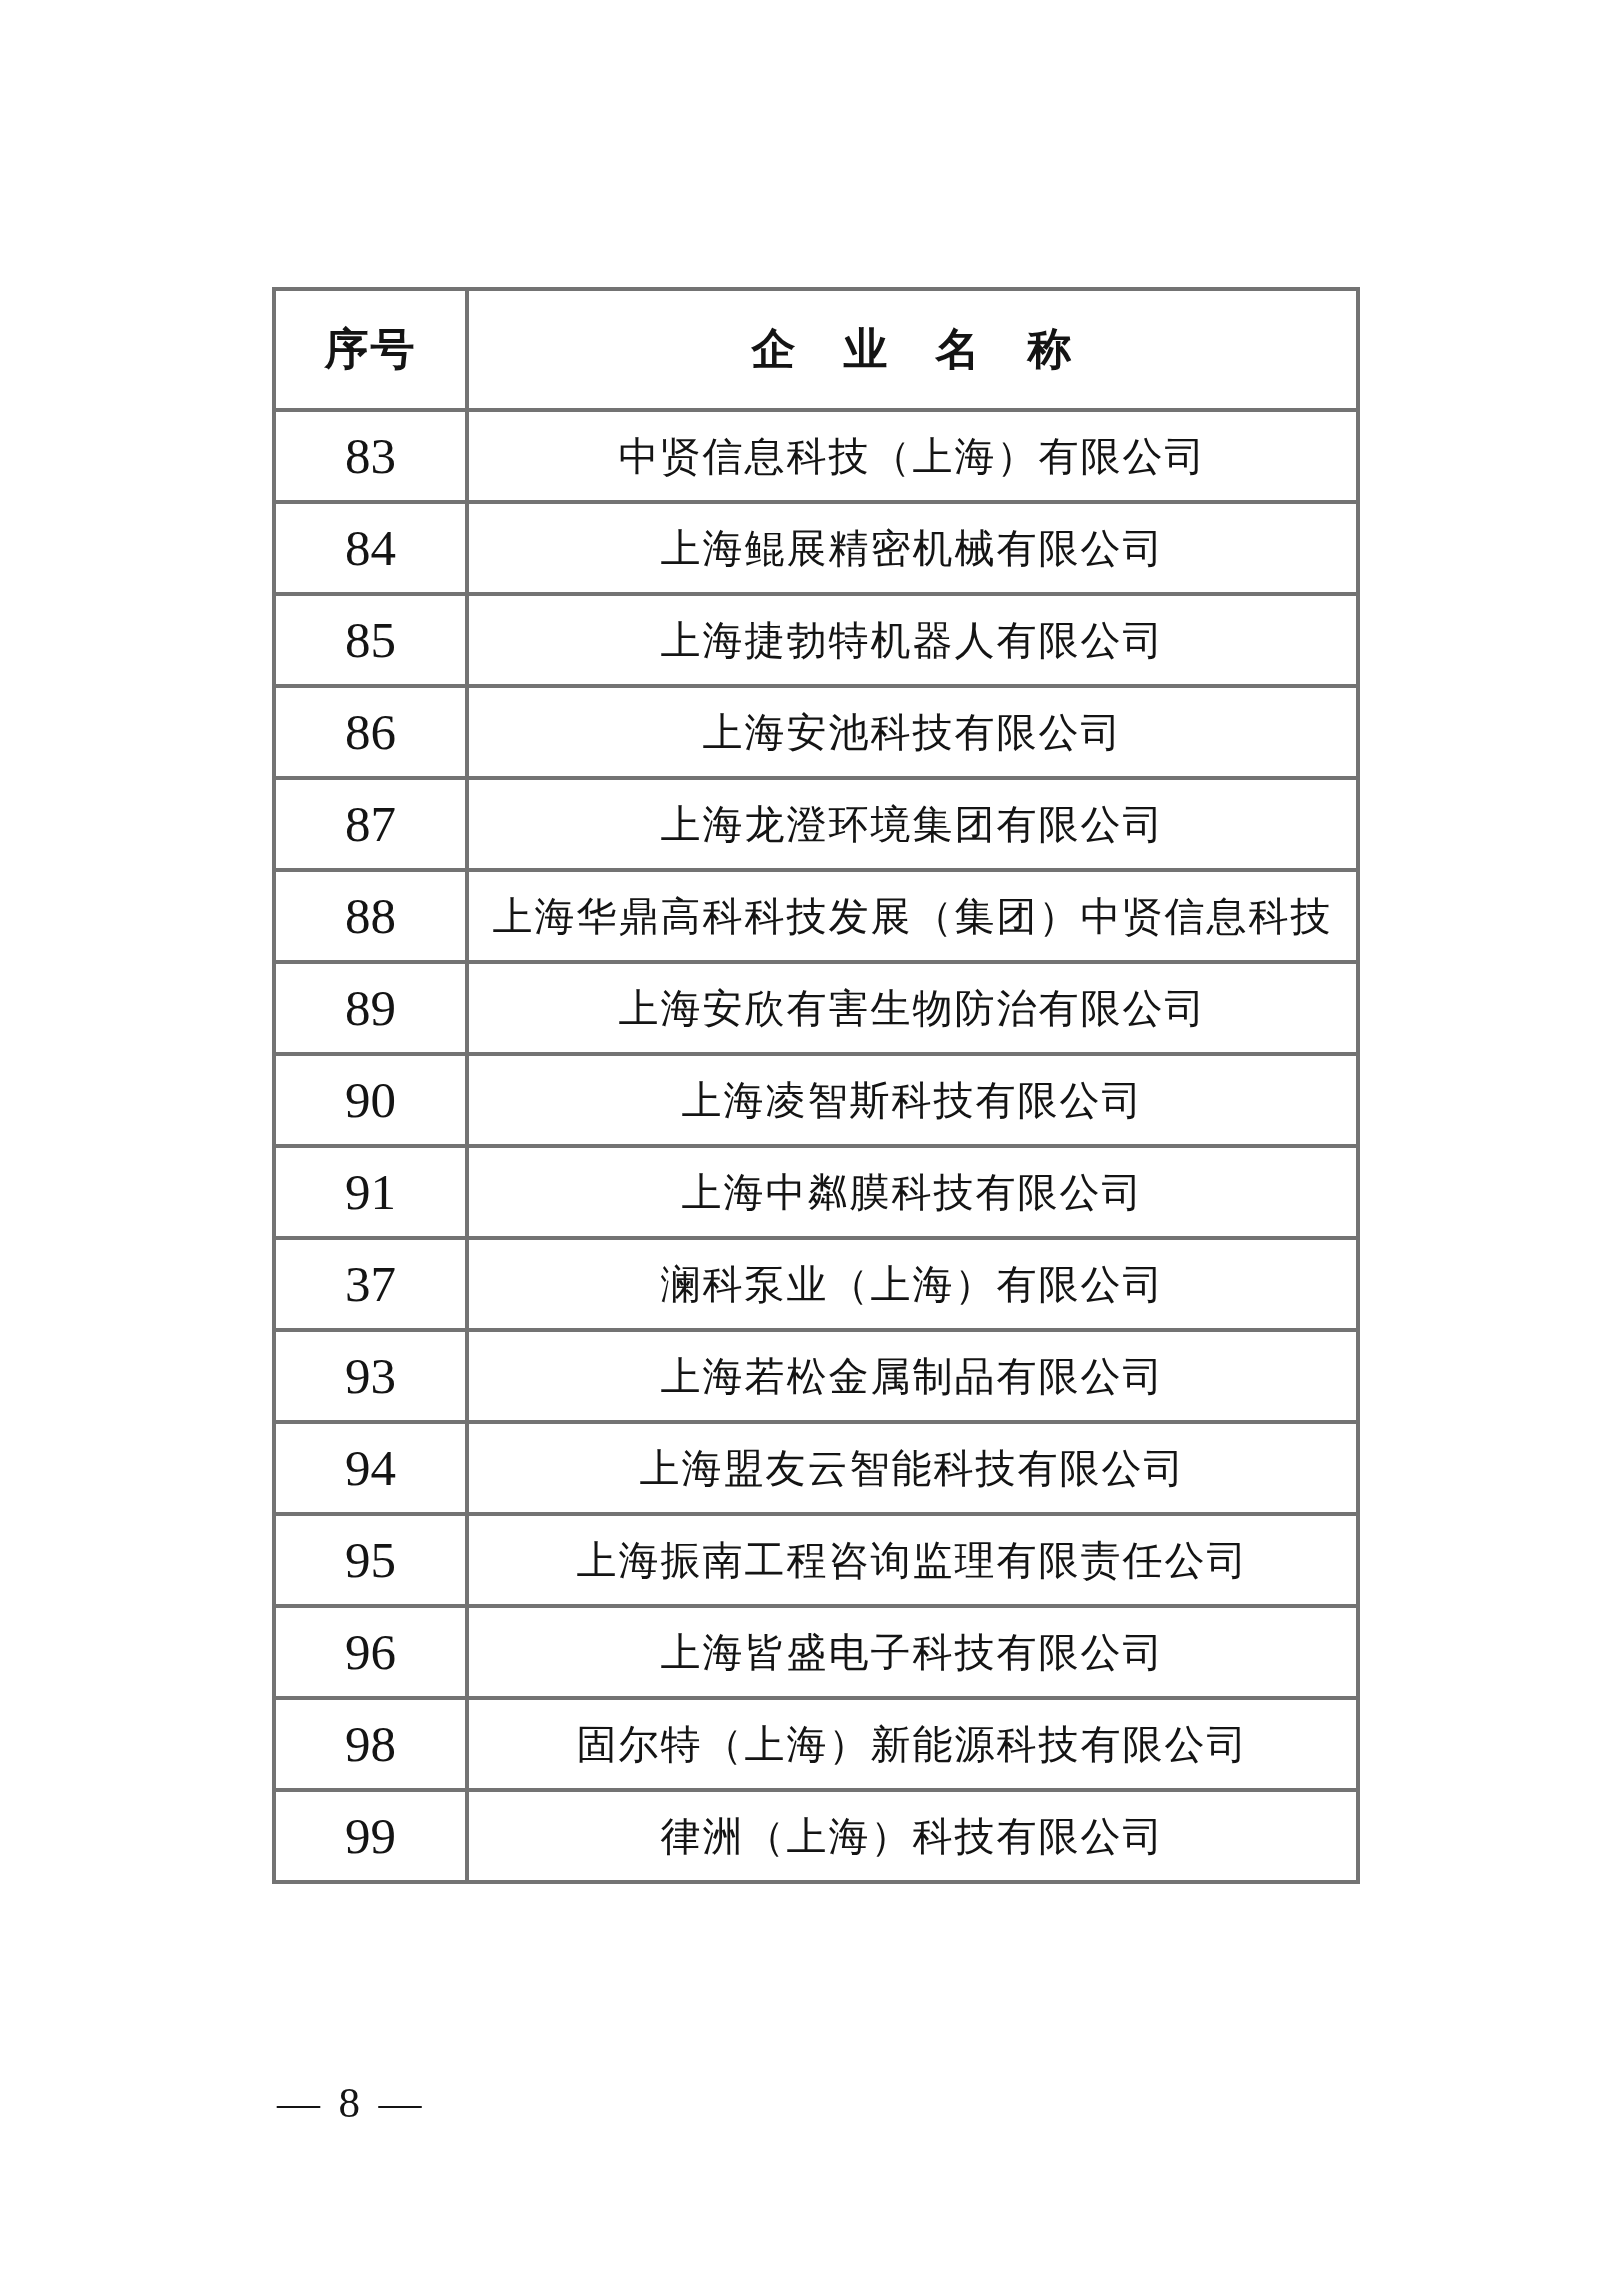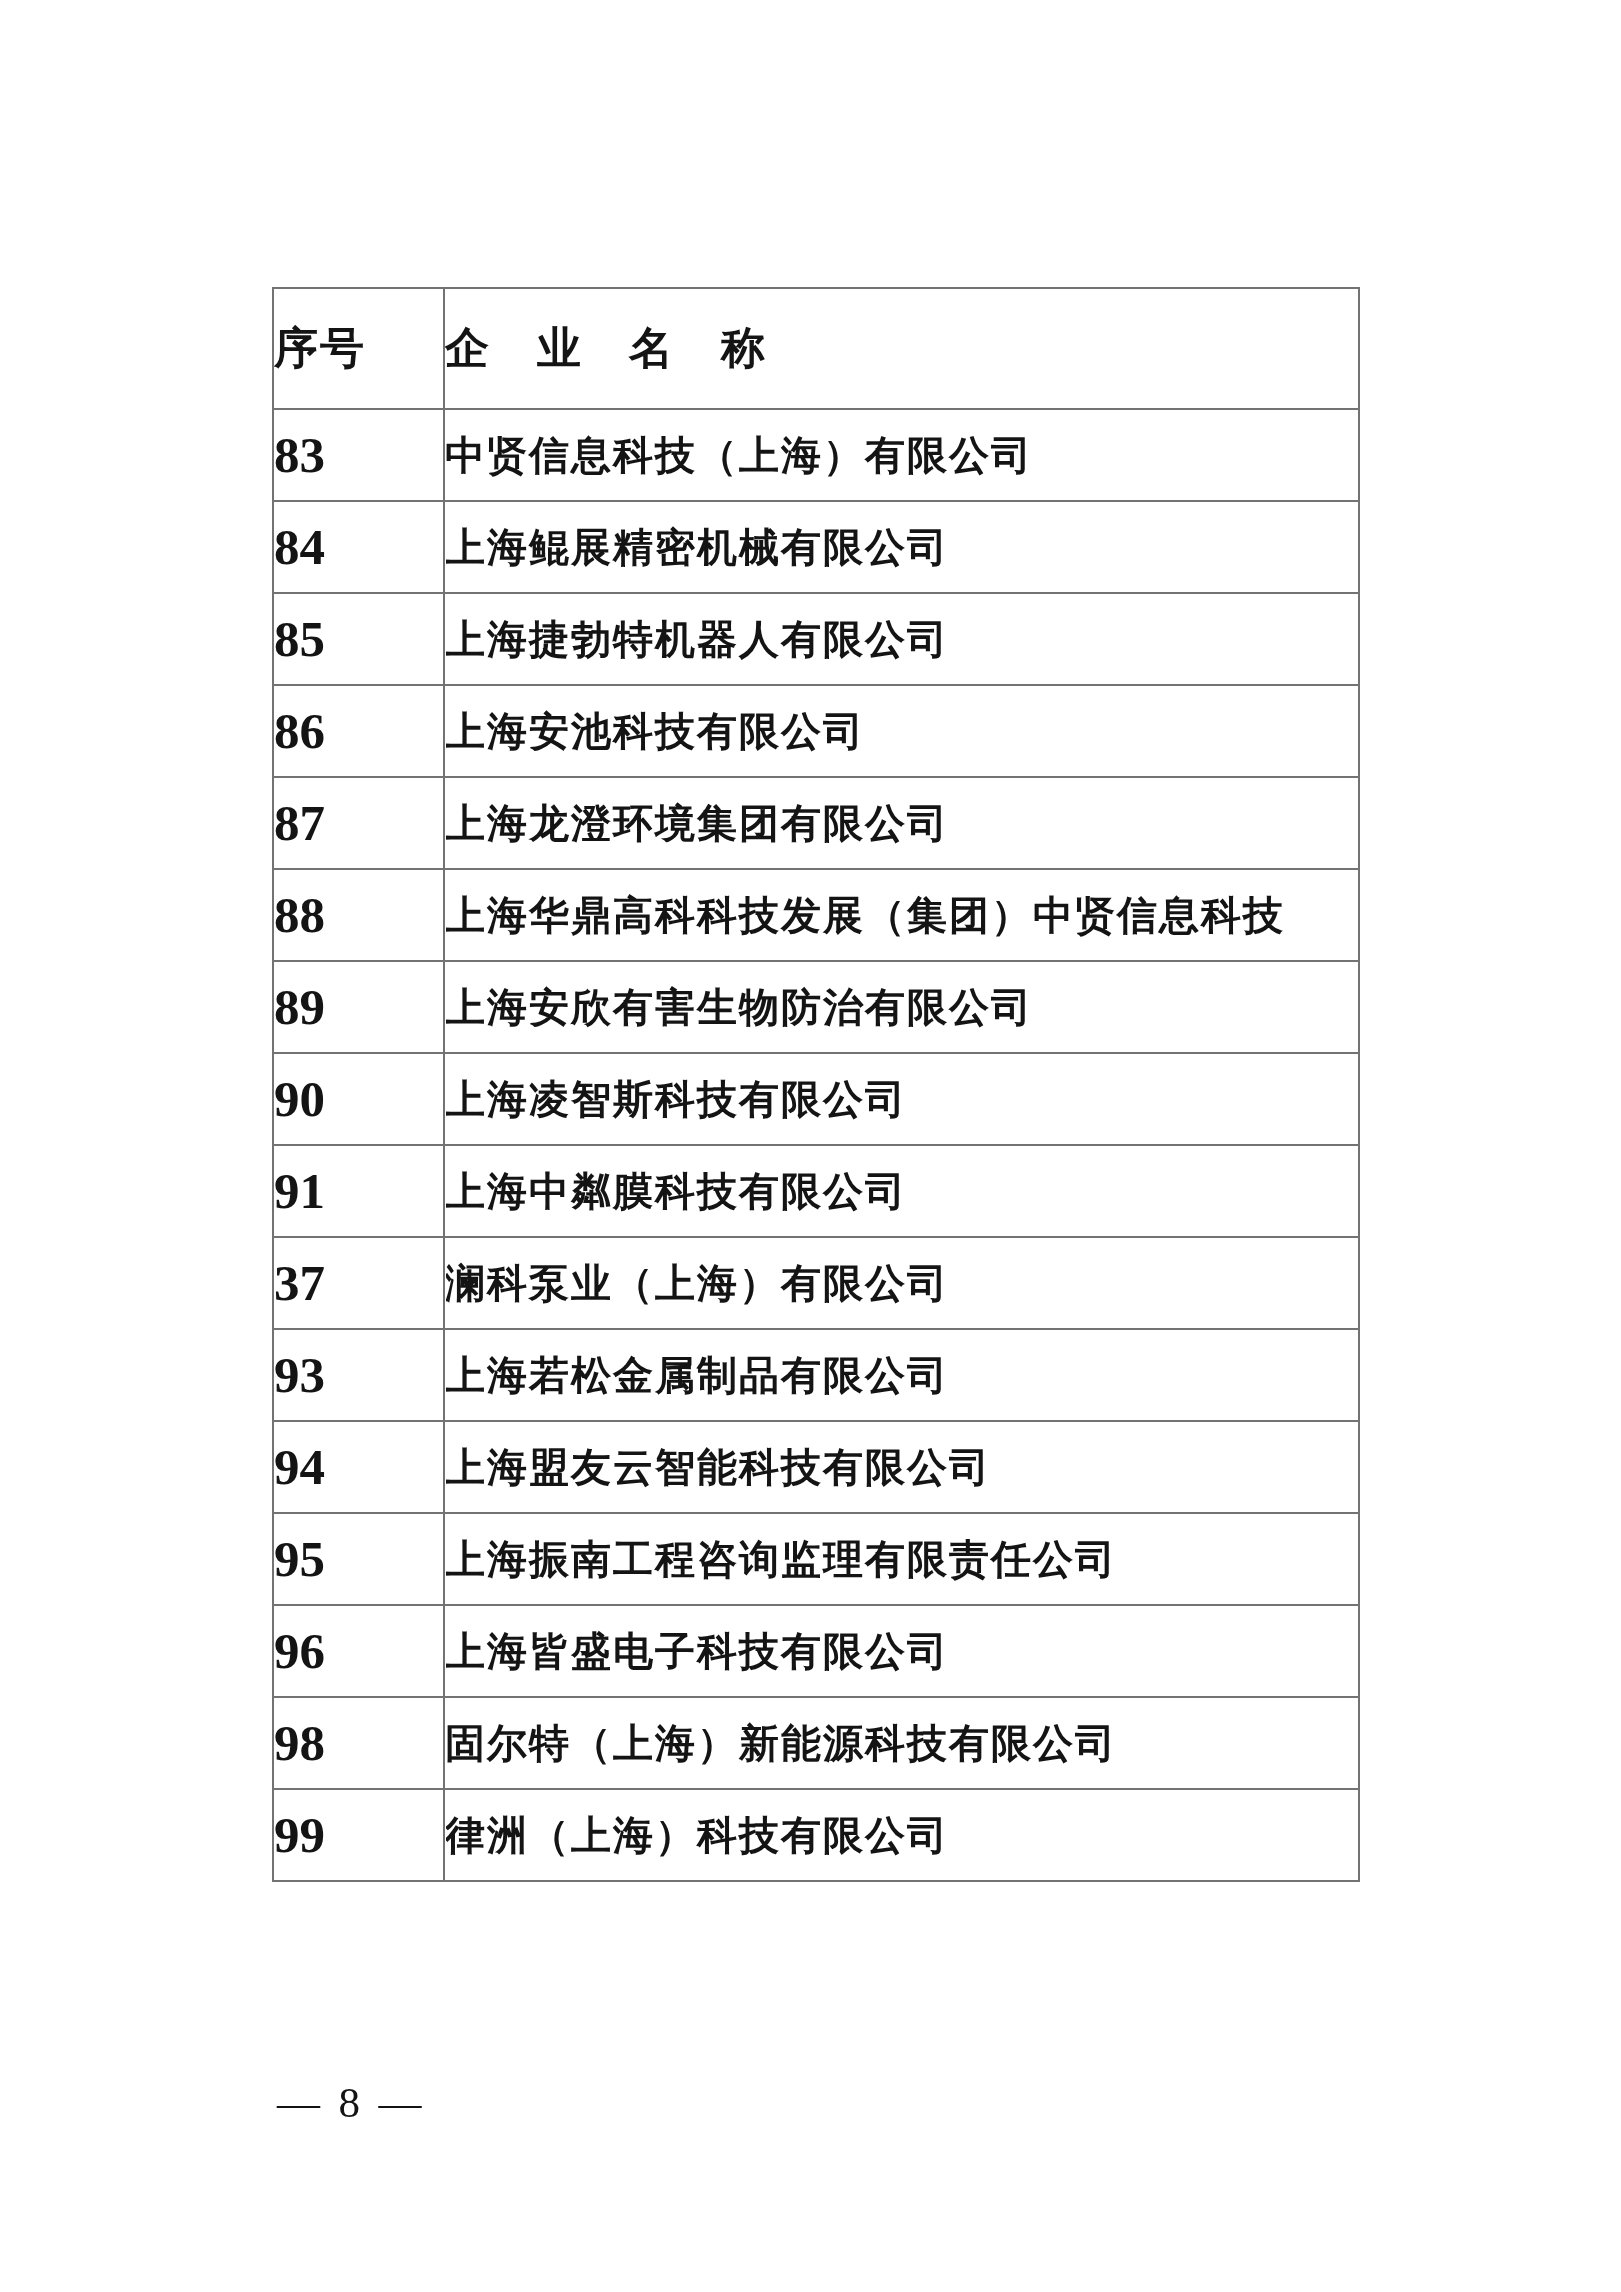--- a/index.html
+++ b/index.html
@@ -16,30 +16,30 @@
   }
   .doc-table {
     position: absolute;
     left: 272px;
     top: 287px;
     width: 1088px;
     border-collapse: collapse;
     table-layout: fixed;
   }
   .doc-table th, .doc-table td {
-    border: 2px solid #737373;
-    text-align: left;
+    border: 4px solid #737373;
+    text-align: center;
     vertical-align: middle;
-    padding: 0;
+    padding: 10px;
     overflow: hidden;
     white-space: nowrap;
   }
   .col-no { width: 169px; }
   .doc-table thead tr { height: 121px; }
-  .doc-table tbody tr { height: 92px; font-weight: bold; }
+  .doc-table tbody tr { height: 92px; }
   .header-cell {
     font-weight: bold;
     font-size: 44px;
     letter-spacing: 2px;
   }
   .no-cell {
     font-size: 51px;
     font-family: "Liberation Serif", "DejaVu Serif", serif;
   }
   .name-cell {

